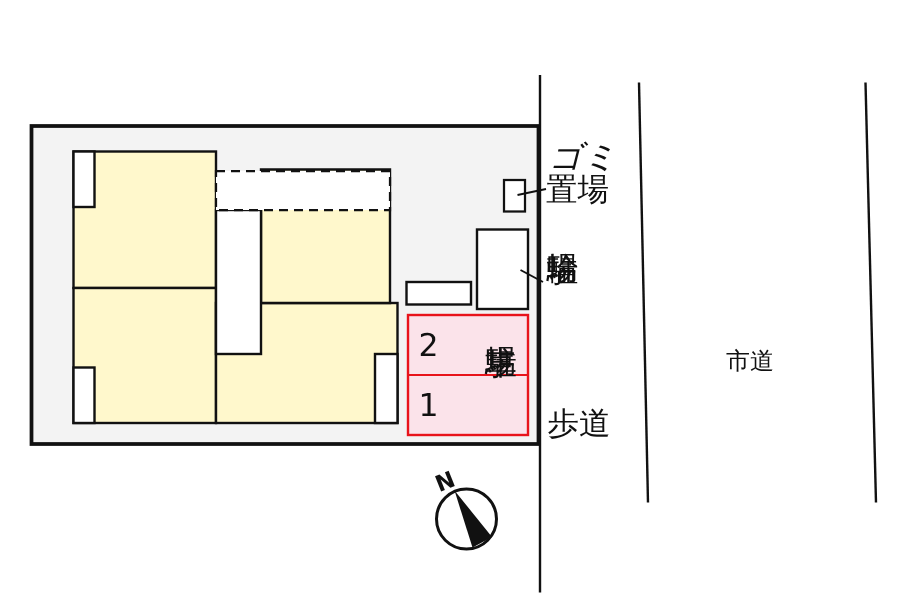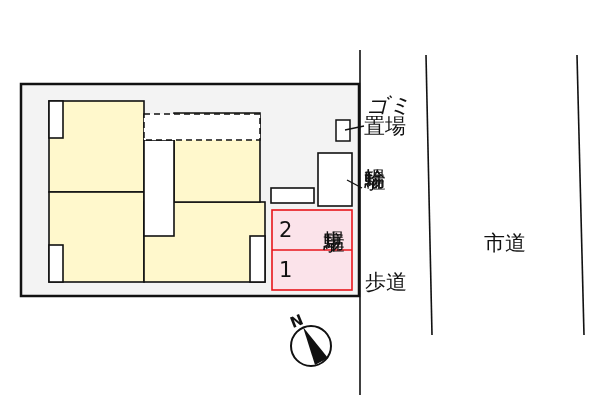--- a/index.html
+++ b/index.html
@@ -63,13 +63,13 @@
 <div class="lbl" style="left:364px; top:116px; font-size:21px;">置場</div>
 
 <div class="lbl vert" style="left:364px; top:152px; font-size:21px;">駐輪場</div>
 
 <div class="lbl vert" style="left:323px; top:214px; font-size:21px;">駐車場</div>
 
 <div class="num" style="left:279px; top:220px;">2</div>
 <div class="num" style="left:279px; top:260px;">1</div>
 
 <div class="lbl" style="left:365px; top:272px; font-size:21px;text-align:center;">歩道</div>
-<div class="lbl" style="left:484px; top:233px; font-size:21px;">市道</div>
+<div class="lbl" style="left:484px; top:233px; font-size:16px;">市道</div>
 
 </body></html>

